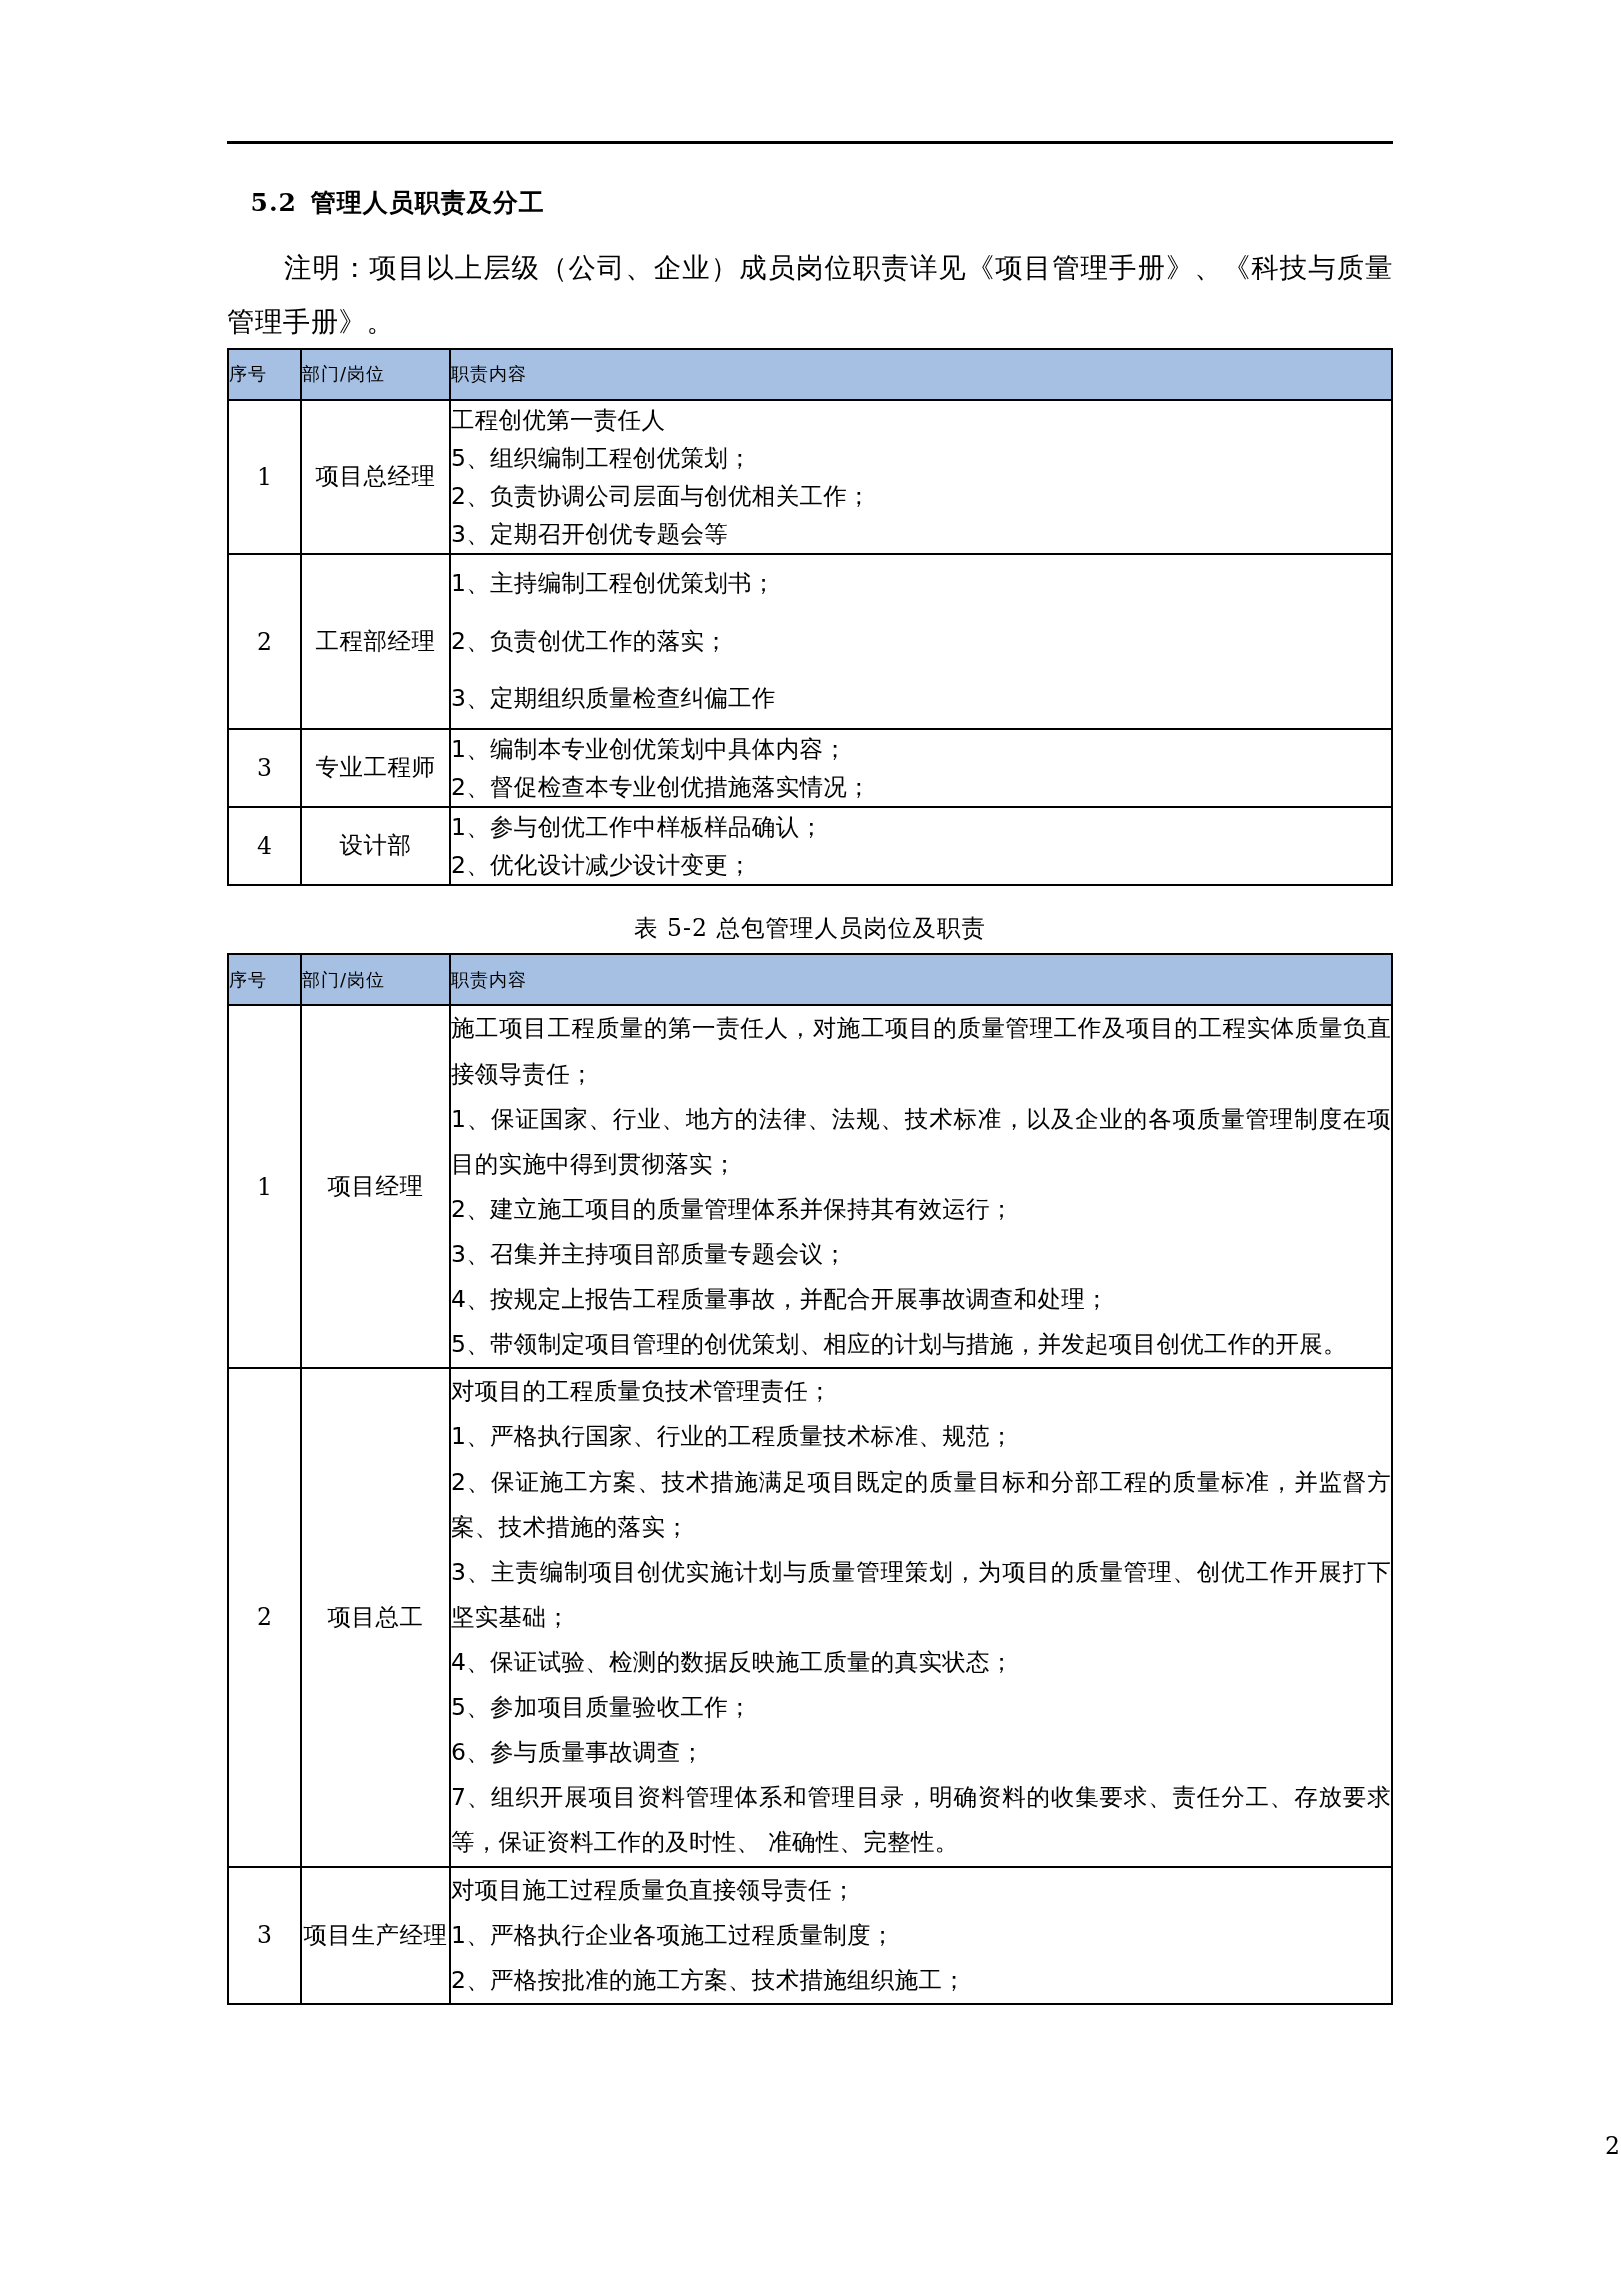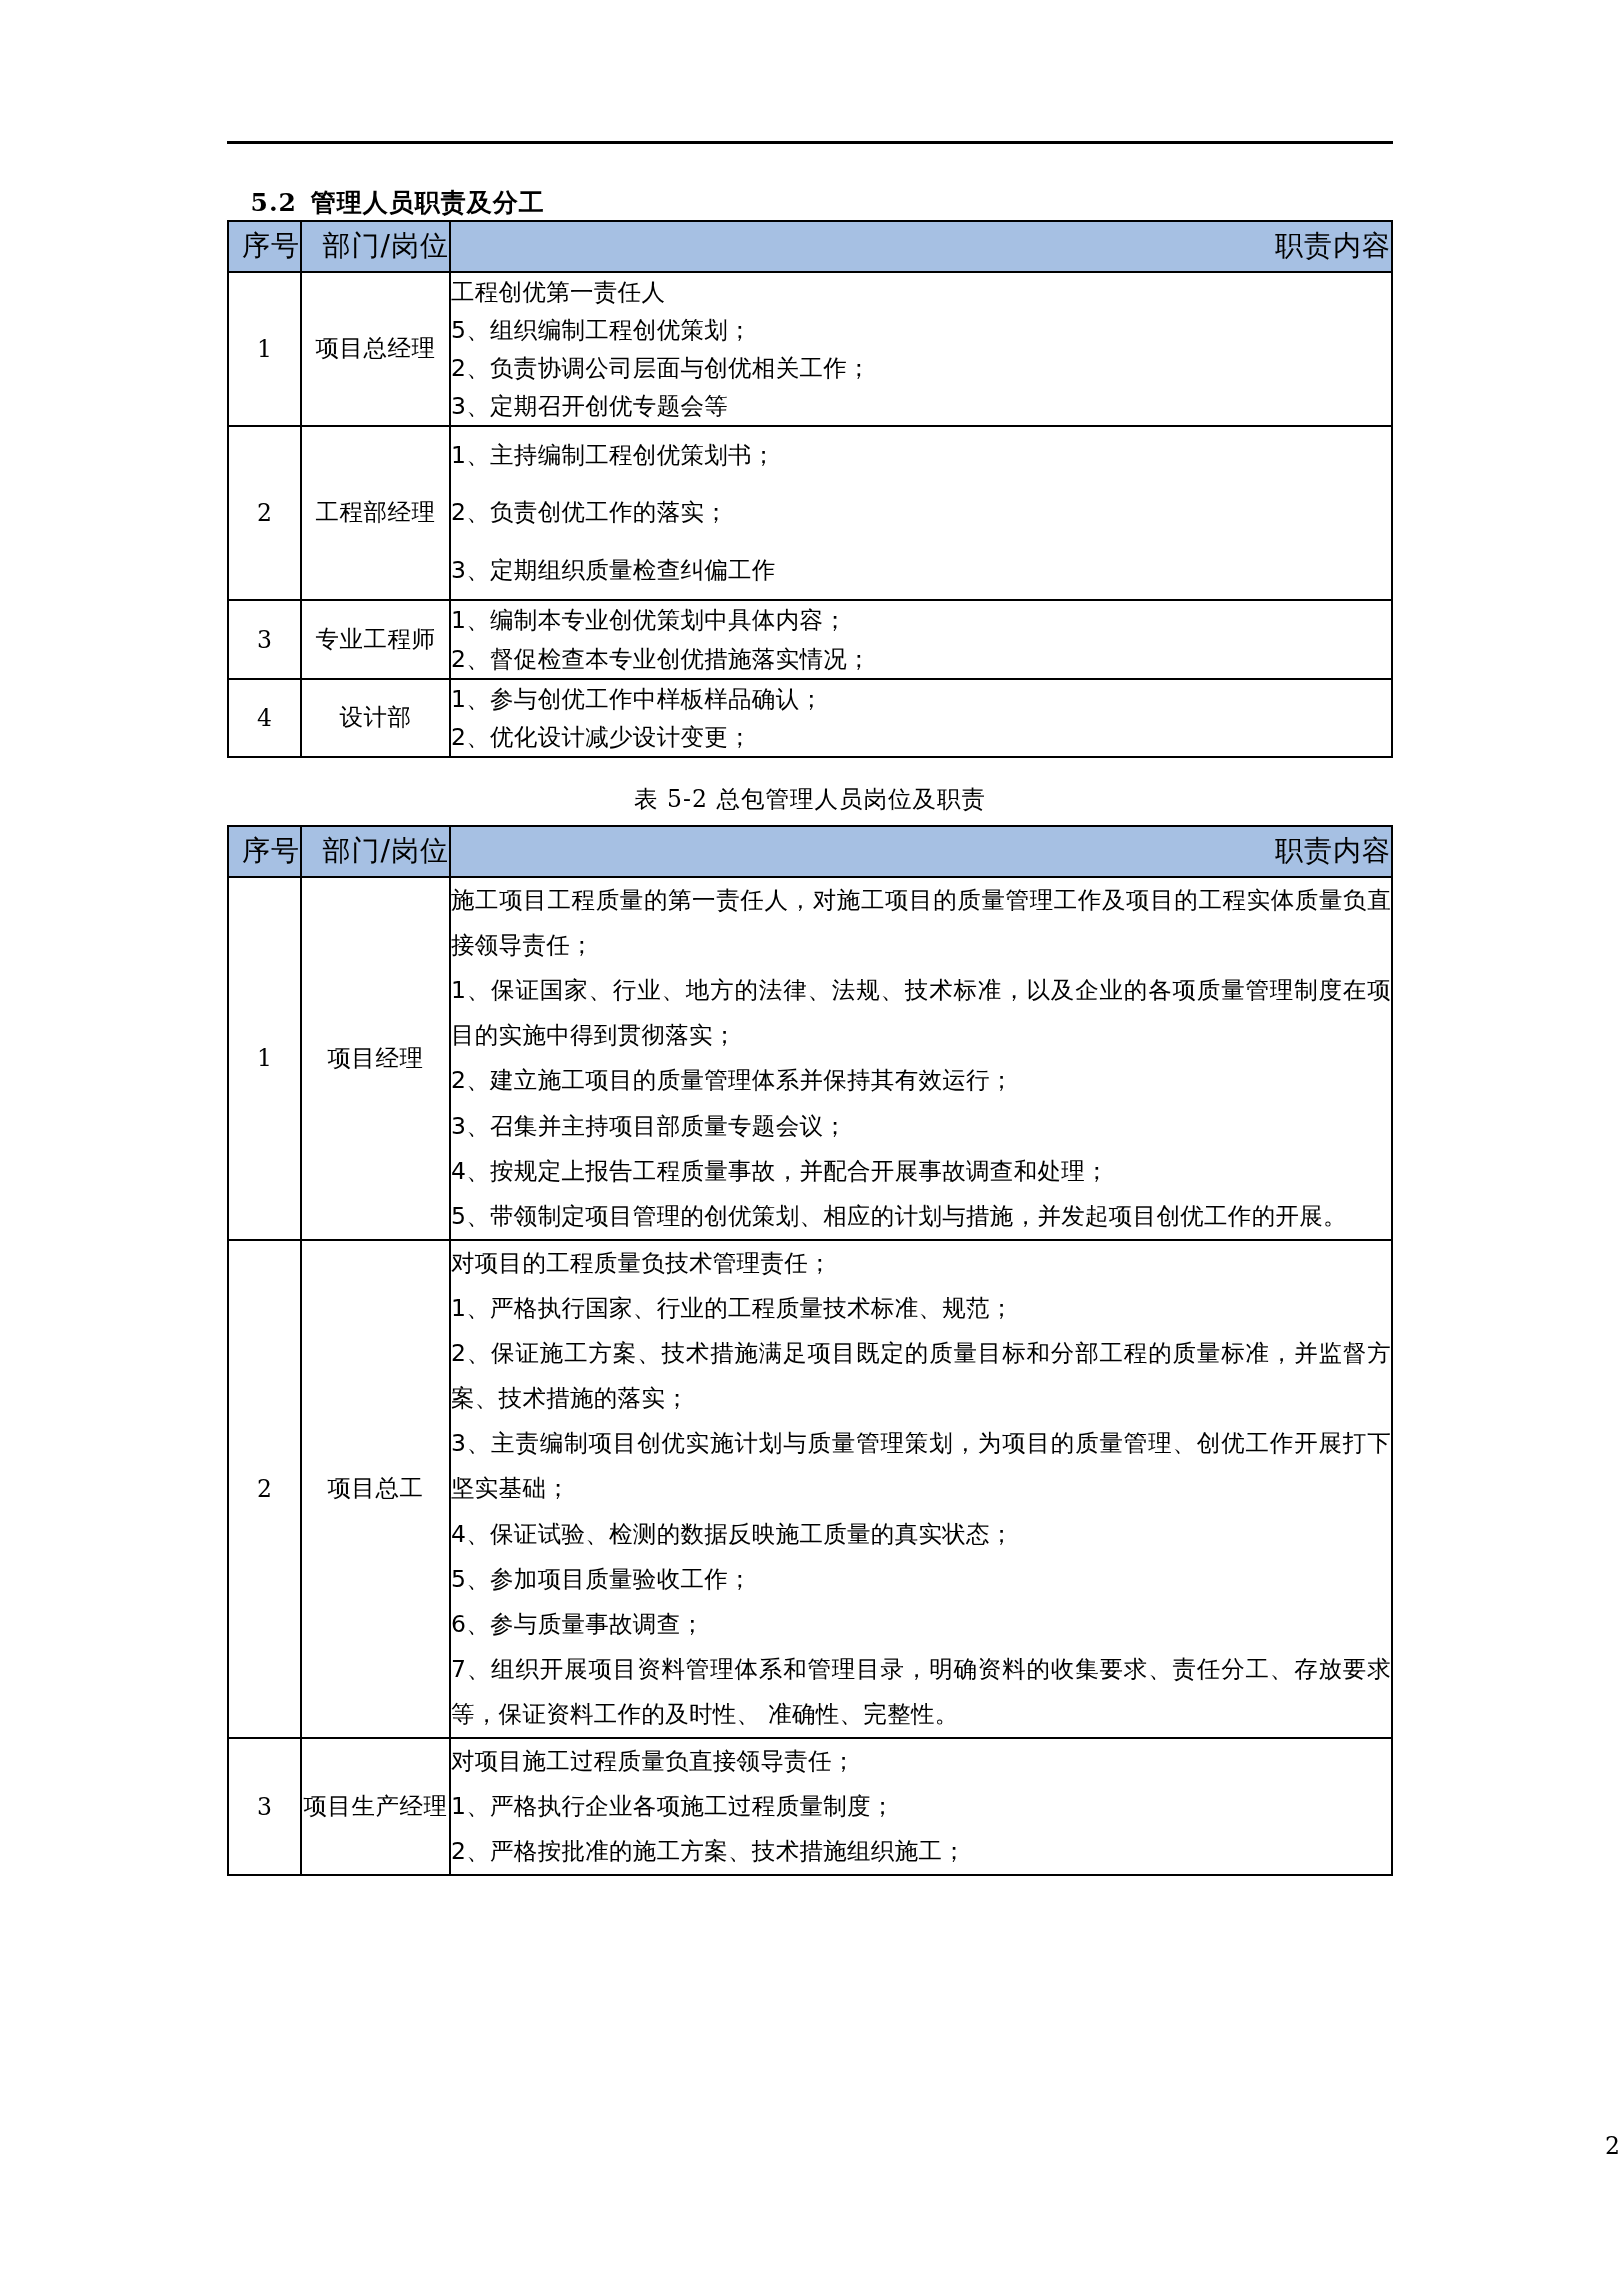--- a/index.html
+++ b/index.html
@@ -64,23 +64,23 @@
   }
   table.doc-table td,
   table.doc-table th {
     border: 2px solid #000000;
     padding: 0;
     vertical-align: middle;
   }
   table.doc-table thead th {
     background: #a6c0e3;
     font-weight: normal;
-    font-size: 28px;
+    font-size: 18px;
     height: 49px;
-    text-align: right;
+    text-align: left;
     letter-spacing: 1px;
   }
   .col-no { width: 73px; }
   .col-post { width: 149px; }
   .col-duty { width: auto; }
 
   td.cell-no {
     text-align: center;
     font-size: 23.5px;
     font-family: "DejaVu Serif", "Liberation Serif", serif;
@@ -126,20 +126,21 @@
 
 <div class="page">
   <div class="content">
 
     <div class="header-rule"></div>
 
     <h2 class="section-heading">
       <span class="num">5.2</span><span>管理人员职责及分工</span>
     </h2>
 
+    <p class="body-par">注明：项目以上层级（公司、企业）成员岗位职责详见《项目管理手册》、《科技与质量管理手册》。</p>
 
     <table class="doc-table">
       <colgroup>
         <col class="col-no">
           <col class="col-post">
           <col class="col-duty">
       </colgroup>
       <thead>
         <tr>
           <th>序号</th>

